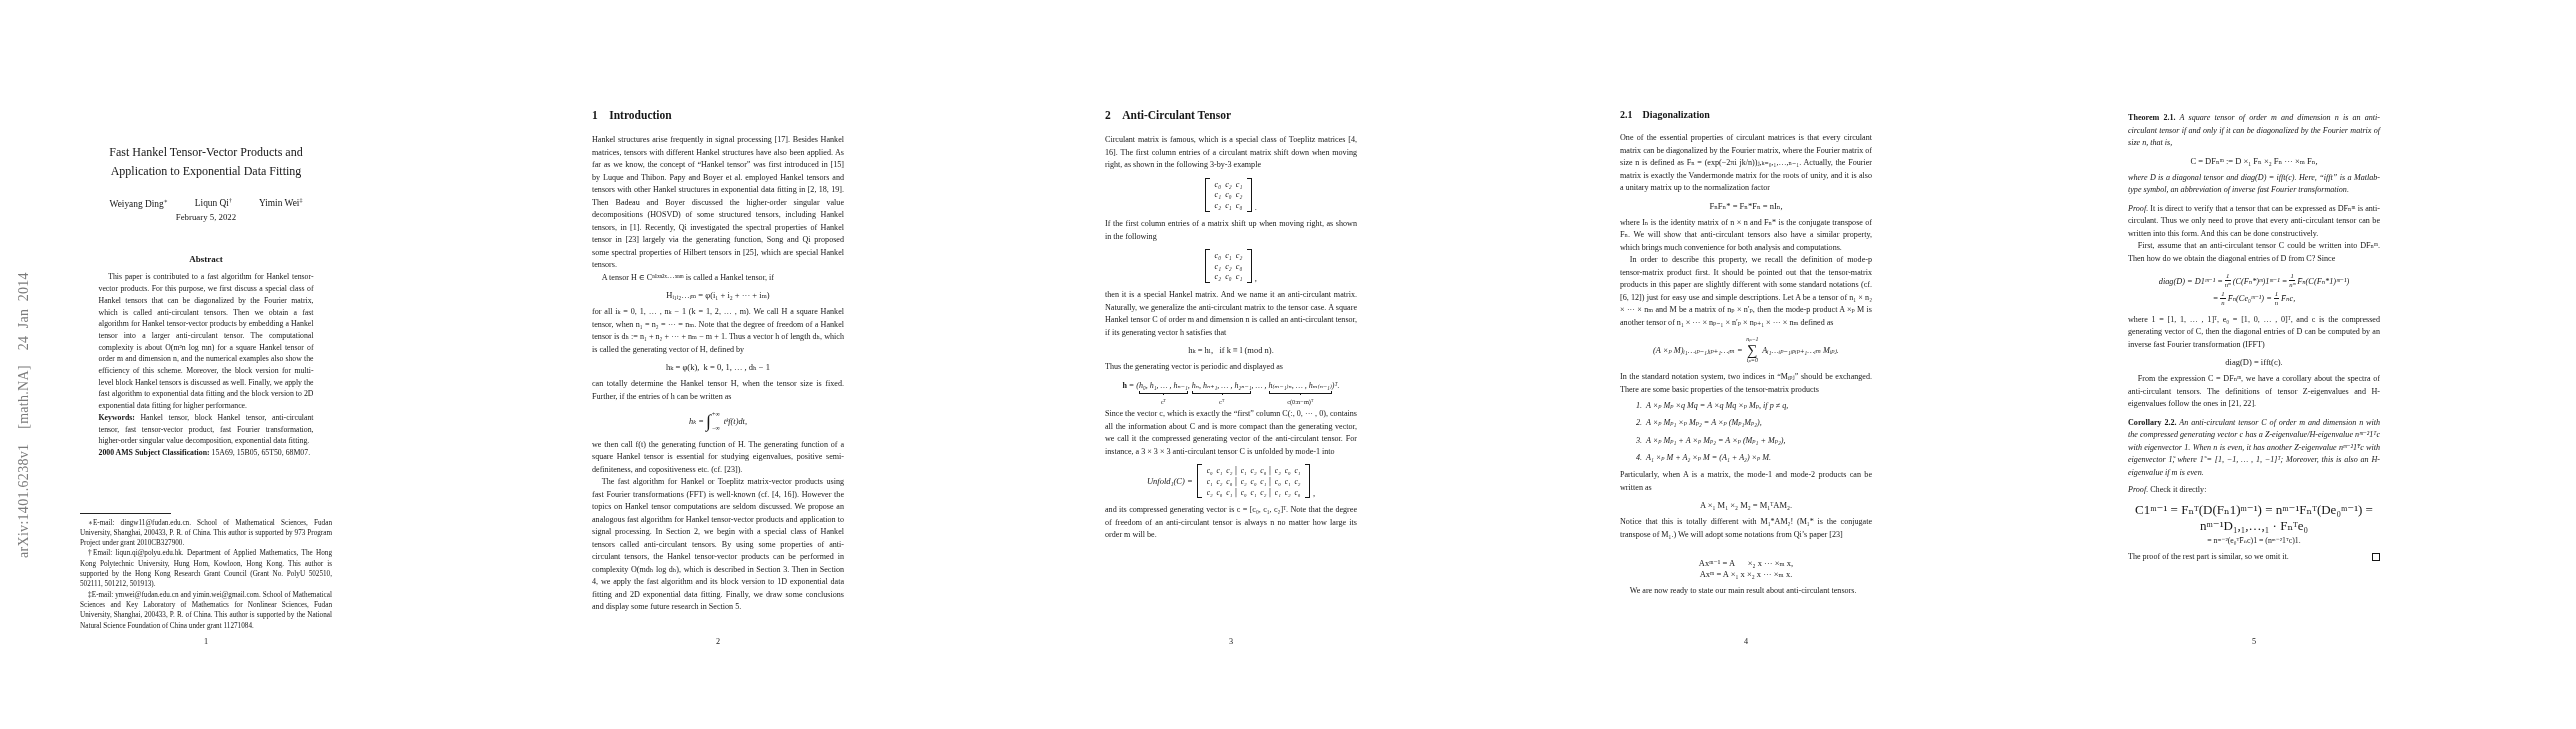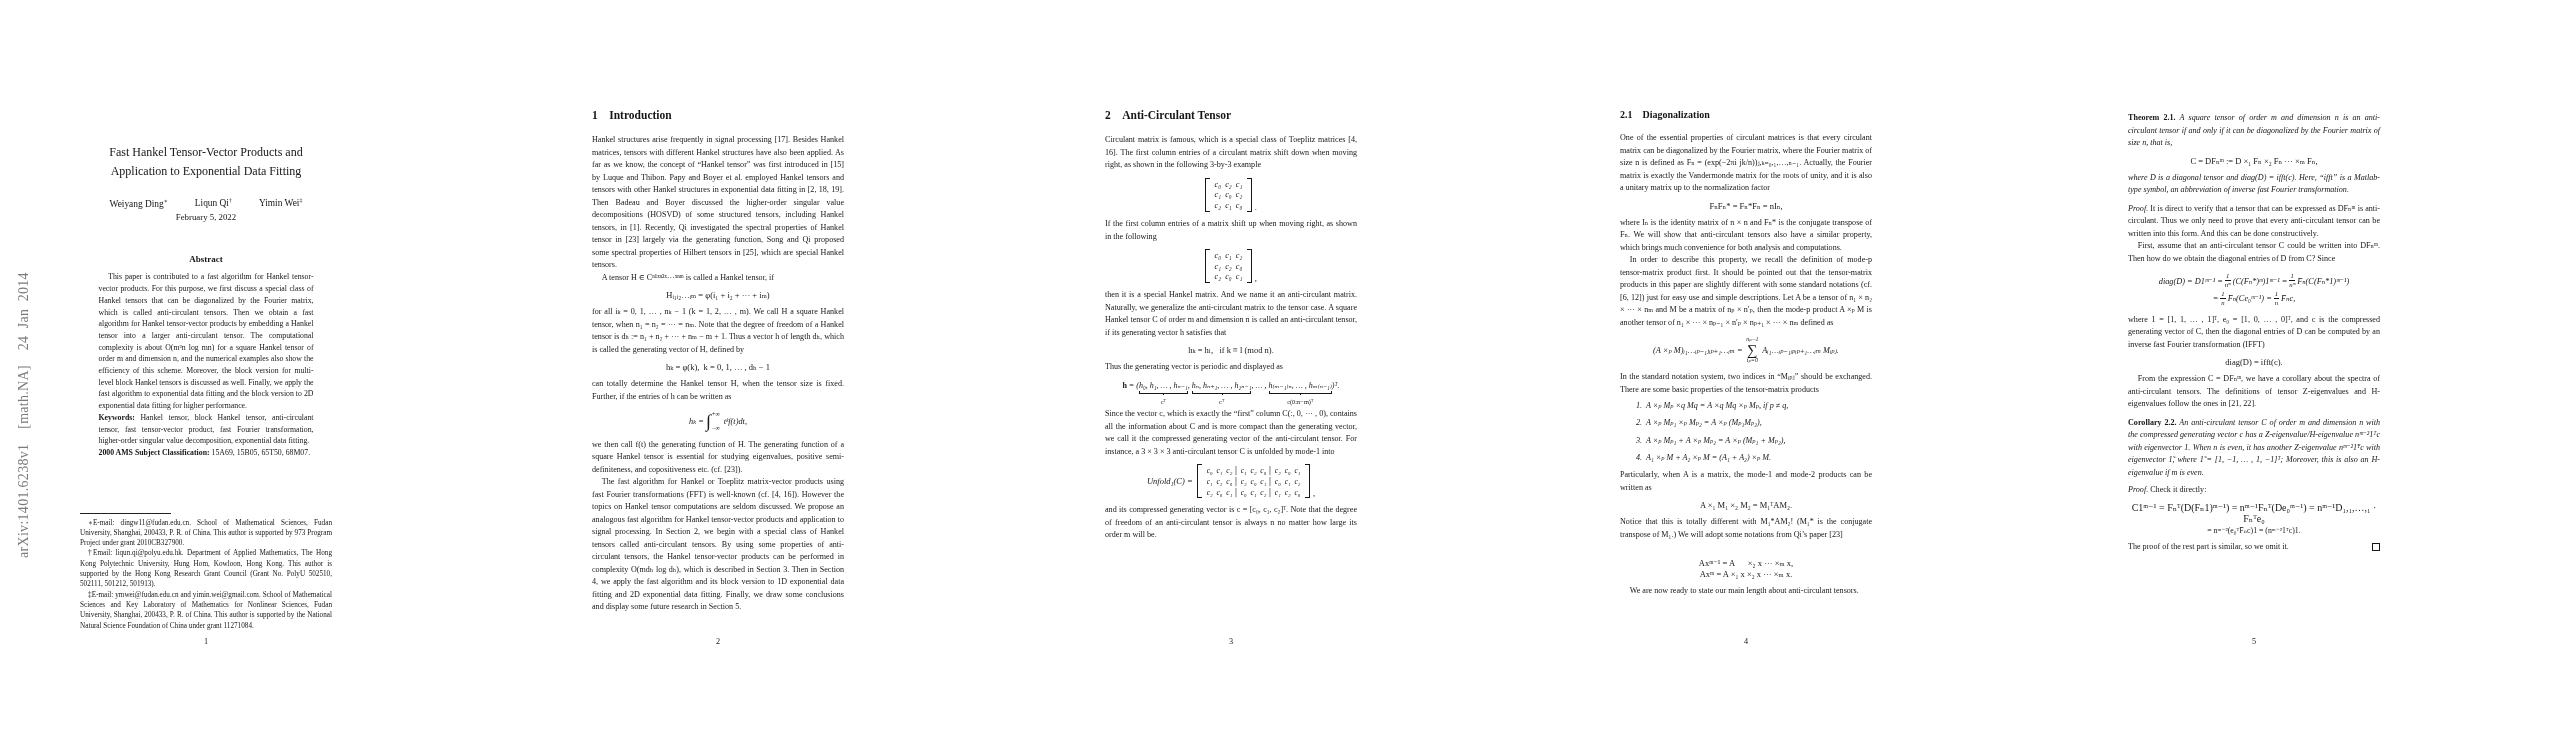--- a/index.html
+++ b/index.html
@@ -175,39 +175,39 @@
     <div>1.  A ×ₚ Mₚ ×q Mq = A ×q Mq ×ₚ Mₚ, if p ≠ q,</div>
     <div>2.  A ×ₚ Mₚ₁ ×ₚ Mₚ₂ = A ×ₚ (Mₚ₁Mₚ₂),</div>
     <div>3.  A ×ₚ Mₚ₁ + A ×ₚ Mₚ₂ = A ×ₚ (Mₚ₁ + Mₚ₂),</div>
     <div>4.  A₁ ×ₚ M + A₂ ×ₚ M = (A₁ + A₂) ×ₚ M.</div>
   </div>
   <p class="par">Particularly, when A is a matrix, the mode-1 and mode-2 products can be written as</p>
   <div class="eq">A ×₁ M₁ ×₂ M₂ = M₁ᵀAM₂.</div>
   <p class="par">Notice that this is totally different with M₁*AM₂!  (M₁* is the conjugate transpose of M₁.) We will adopt some notations from Qi’s paper [23]</p>
   <div class="eq" style="margin-bottom:1.2px;margin-top:17px;">Axᵐ⁻¹ = A  ×₂ x ··· ×ₘ x,</div>
   <div class="eq" style="margin-top:1.2px;">Axᵐ = A ×₁ x ×₂ x ··· ×ₘ x.</div>
-  <p class="par ind">We are now ready to state our main length about anti-circulant tensors.</p>
+  <p class="par ind">We are now ready to state our main result about anti-circulant tensors.</p>
 </div>
 <div class="pagenum" style="left:1620px;">4</div>
 
 <div class="col" style="left:2128px;top:112px;">
   <p class="par thm"><span class="head">Theorem 2.1.</span><span> A square tensor of order m and dimension n is an anti-circulant tensor if and only if it can be diagonalized by the Fourier matrix of size n, that is,</span></p>
   <div class="eq">C = DFₙᵐ := D ×₁ Fₙ ×₂ Fₙ ··· ×ₘ Fₙ,</div>
   <p class="par thm">where D is a diagonal tensor and diag(D) = ifft(c). Here, “ifft” is a Matlab-type symbol, an abbreviation of inverse fast Fourier transformation.</p>
   <p class="par proof sp10"><span class="head">Proof.</span><span> It is direct to verify that a tensor that can be expressed as DFₙᵐ is anti-circulant. Thus we only need to prove that every anti-circulant tensor can be written into this form. And this can be done constructively.</span></p>
   <p class="par ind">First, assume that an anti-circulant tensor C could be written into DFₙᵐ. Then how do we obtain the diagonal entries of D from C? Since</p>
   <div class="opline" style="margin-bottom:1.2px;">
     <span>diag(D) = D1ᵐ⁻¹ =</span><span class="frac"><span class="num">1</span><span>nᵐ</span></span><span>(C(Fₙ*)ᵐ)1ᵐ⁻¹ =</span><span class="frac"><span class="num">1</span><span>nᵐ</span></span><span>F̄ₙ(C(Fₙ*1)ᵐ⁻¹)</span>
   </div>
   <div class="opline" style="margin-top:1.2px;">
     <span>=</span><span class="frac"><span class="num">1</span><span>n</span></span><span>F̄ₙ(Ce₀ᵐ⁻¹) =</span><span class="frac"><span class="num">1</span><span>n</span></span><span>F̄ₙc,</span>
   </div>
   <p class="par">where 1 = [1, 1, … , 1]ᵀ, e₀ = [1, 0, … , 0]ᵀ, and c is the compressed generating vector of C, then the diagonal entries of D can be computed by an inverse fast Fourier transformation (IFFT)</p>
   <div class="eq">diag(D) = ifft(c).</div>
   <p class="par ind sp10">From the expression C = DFₙᵐ, we have a corollary about the spectra of anti-circulant tensors. The definitions of tensor Z-eigenvalues and H-eigenvalues follow the ones in [21, 22].</p>
   <p class="par thm sp10"><span class="head">Corollary 2.2.</span><span> An anti-circulant tensor C of order m and dimension n with the compressed generating vector c has a Z-eigenvalue/H-eigenvalue nᵐ⁻²1ᵀc with eigenvector 1. When n is even, it has another Z-eigenvalue nᵐ⁻²1̃ᵀc with eigenvector 1̃, where 1̃ = [1, −1, … , 1, −1]ᵀ; Moreover, this is also an H-eigenvalue if m is even.</span></p>
   <p class="par proof sp8"><span class="head">Proof.</span><span> Check it directly:</span></p>
-  <div class="eq" style="margin-bottom:1.2px;font-size:10px;">C1ᵐ⁻¹ = Fₙᵀ(D(Fₙ1)ᵐ⁻¹) = nᵐ⁻¹Fₙᵀ(De₀ᵐ⁻¹) = nᵐ⁻¹D₁,₁,…,₁ · Fₙᵀe₀</div>
+  <div class="eq" style="margin-bottom:1.2px;font-size:13px;">C1ᵐ⁻¹ = Fₙᵀ(D(Fₙ1)ᵐ⁻¹) = nᵐ⁻¹Fₙᵀ(De₀ᵐ⁻¹) = nᵐ⁻¹D₁,₁,…,₁ · Fₙᵀe₀</div>
   <div class="eq" style="margin-top:1.2px;font-size:7.8px;">= nᵐ⁻²(e₀ᵀF̄ₙc)1 = (nᵐ⁻²1ᵀc)1.</div>
   <p class="par qedline"><span>The proof of the rest part is similar, so we omit it.</span><span class="qed"></span></p>
 </div>
 <div class="pagenum" style="left:2128px;">5</div>
 
 
 </body></html>

